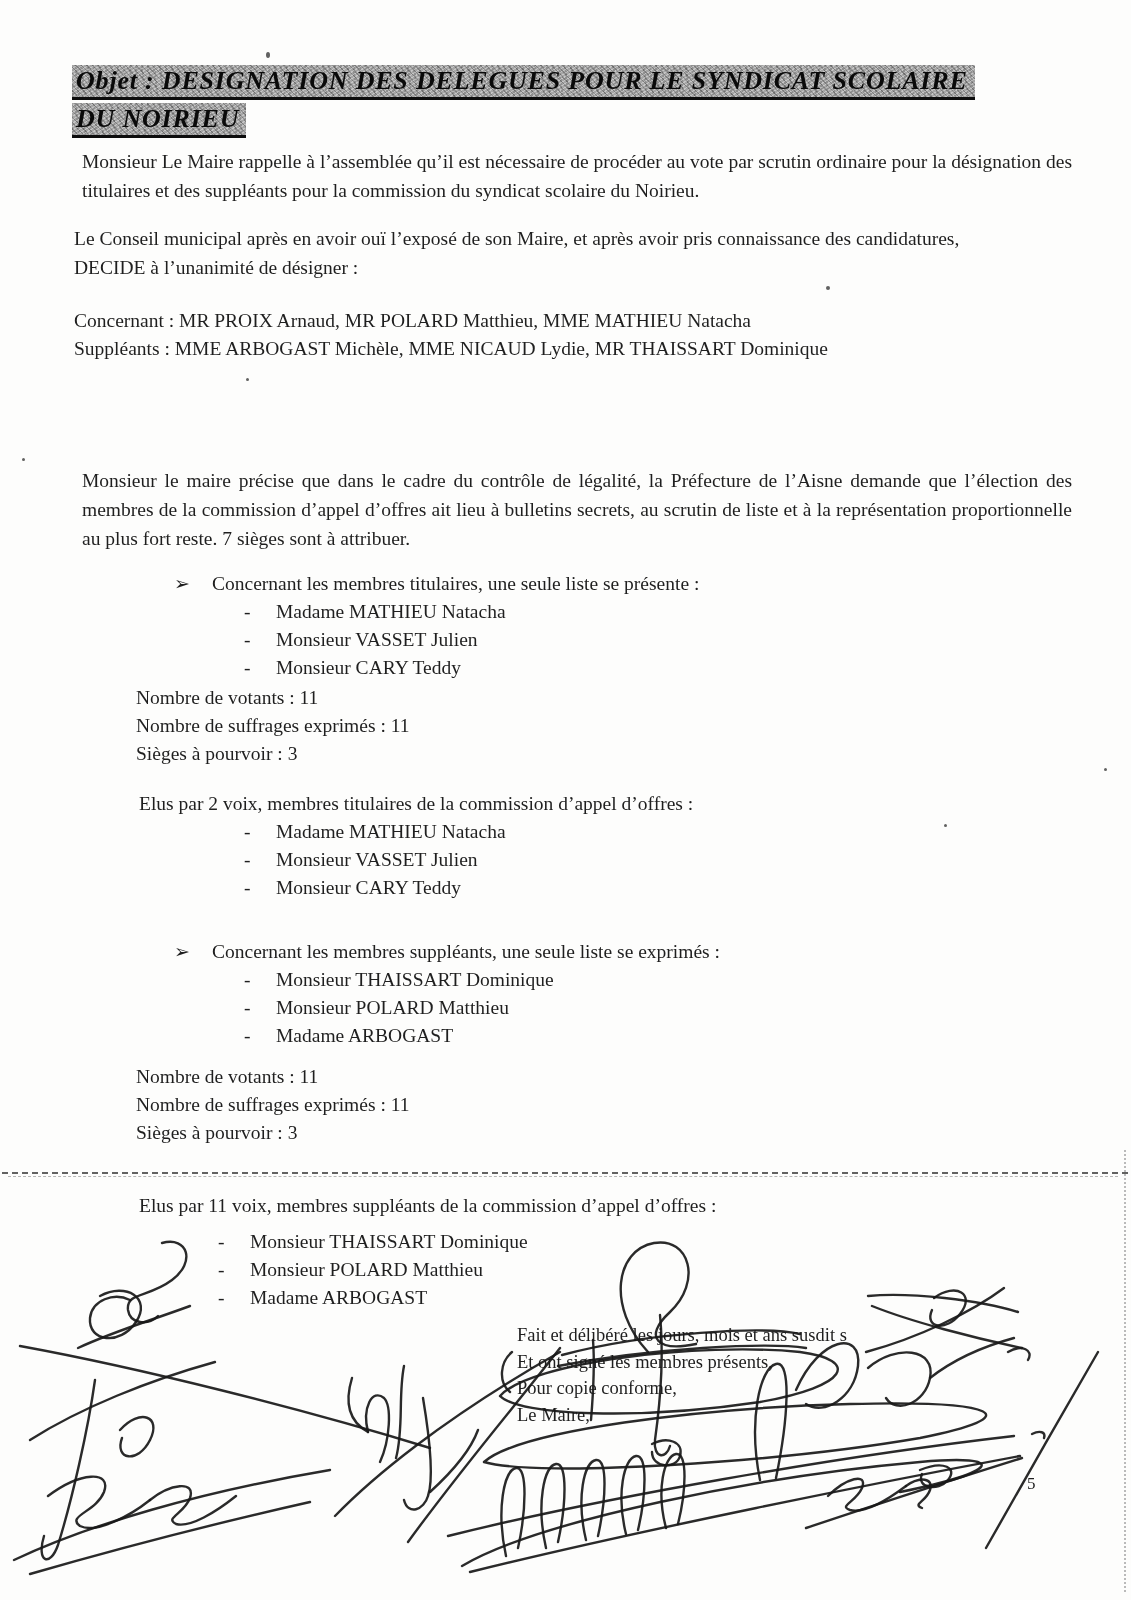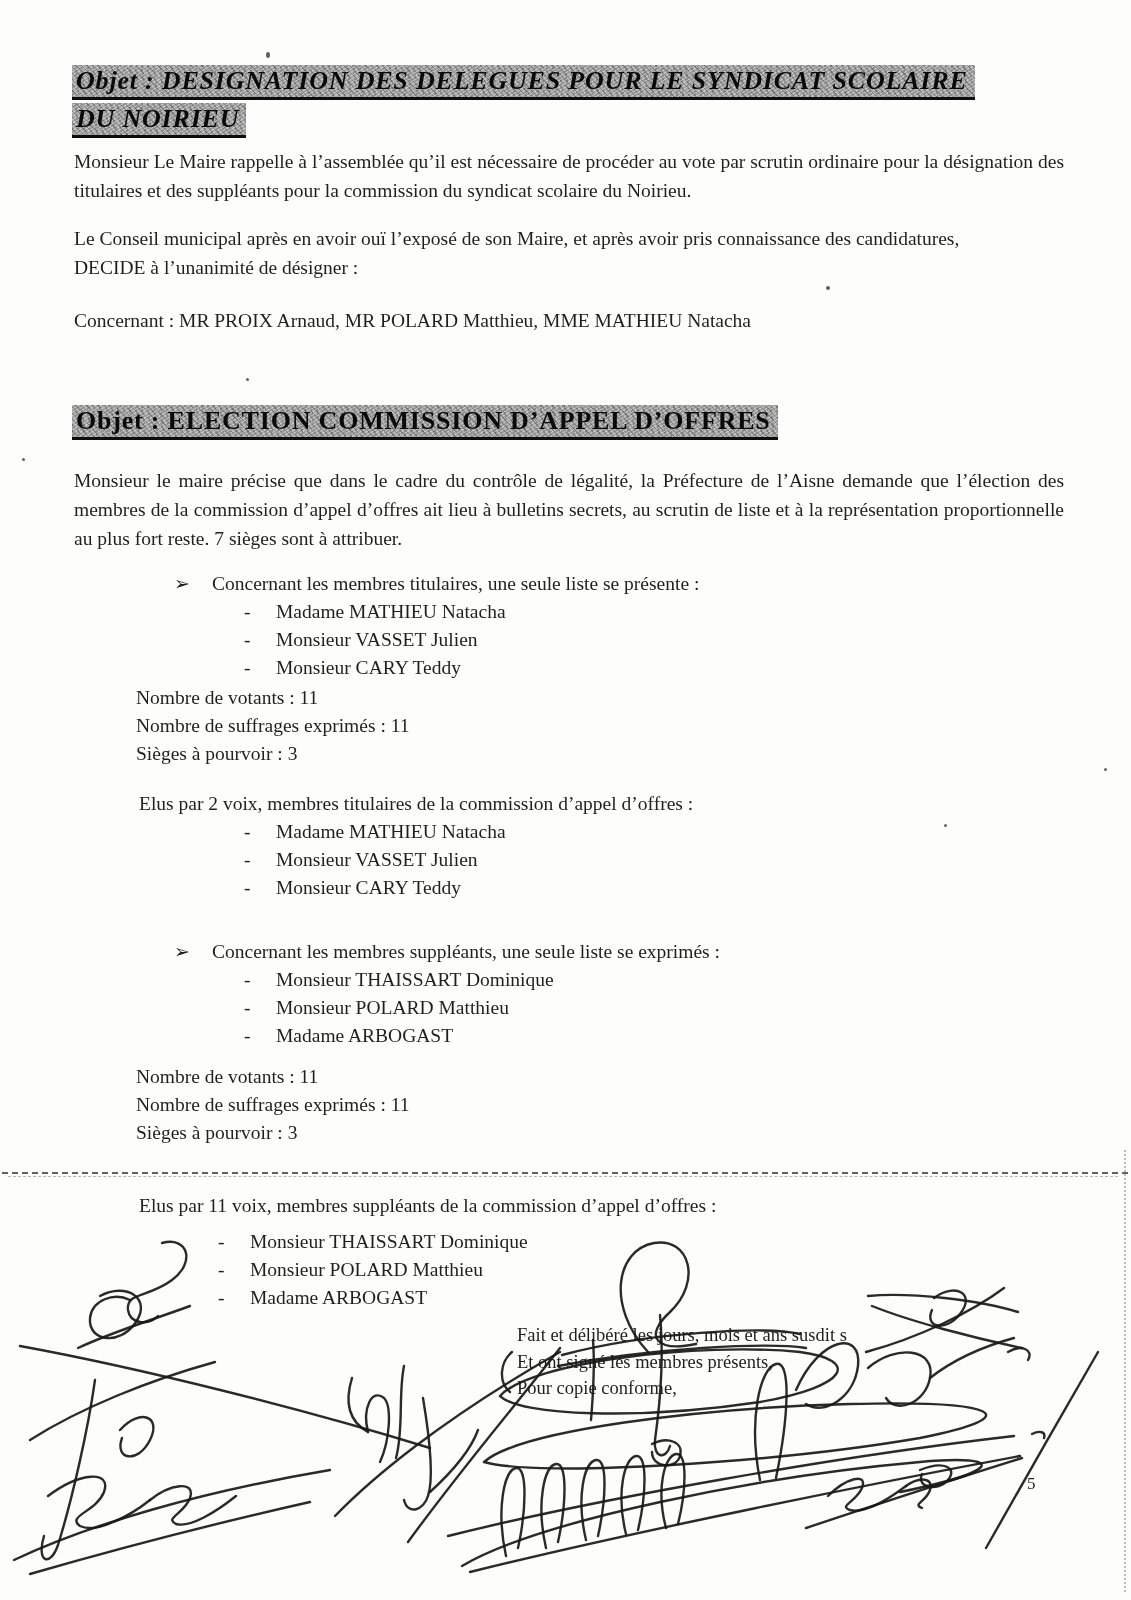--- a/index.html
+++ b/index.html
@@ -7,21 +7,21 @@
     position:relative;
     width:1131px;height:1600px;
     margin:0 auto;
     background:#fdfdfc;
     font-family:"Liberation Serif","DejaVu Serif",serif;
     color:#1f1f1f;
     overflow:hidden;
   }
   .abs{position:absolute;}
   .body-text{font-size:19.5px;line-height:29px;}
-  .justify{text-align:justify;}
+  .justify{text-align:justify;margin-left:8px;}
   
   .heading{
     font-weight:bold;
     font-size:26px;
     line-height:38px;
     letter-spacing:.8px;
     color:#0a0a0a;
   }
   .heading .hl{
     background-color:#a6a6a6;
@@ -64,24 +64,22 @@
 
   <div class="abs heading italic" style="left:72px;top:62px;width:915px;">
     <span class="hl">Objet : DESIGNATION DES DELEGUES POUR LE SYNDICAT SCOLAIRE DU NOIRIEU</span>
   </div>
 
   <div class="abs body-text justify" style="left:74px;top:147px;width:990px;">Monsieur Le Maire rappelle à l’assemblée qu’il est nécessaire de procéder au vote par scrutin ordinaire pour la désignation des titulaires et des suppléants pour la commission du syndicat scolaire du Noirieu.</div>
 
   <div class="abs body-text" style="left:74px;top:224px;width:905px;">Le Conseil municipal après en avoir ouï l’exposé de son Maire, et après avoir pris connaissance des candidatures, DECIDE à l’unanimité de désigner :</div>
 
   <div class="abs body-text" style="left:74px;top:306px;width:990px;">Concernant : MR PROIX Arnaud, MR POLARD Matthieu, MME MATHIEU Natacha</div>
-
-  <div class="abs heading" style="left:72px;top:402px;">
-    <span class="hl">Objet : ELECTION COMMISSION D’APPEL D’OFFRES</span>
-  </div>
+  <div class="abs body-text" style="left:74px;top:334px;width:990px;">Suppléants : MME ARBOGAST Michèle, MME NICAUD Lydie, MR THAISSART Dominique</div>
+
 
   <div class="abs body-text justify" style="left:74px;top:466px;width:990px;">Monsieur le maire précise que dans le cadre du contrôle de légalité, la Préfecture de l’Aisne demande que l’élection des membres de la commission d’appel d’offres ait lieu à bulletins secrets, au scrutin de liste et à la représentation proportionnelle au plus fort reste. 7 sièges sont à attribuer.</div>
 
   <div class="abs body-text row" style="left:174px;top:569px;width:820px;">
     <span class="arrow-glyph">➢</span>
     <span>Concernant les membres titulaires, une seule liste se présente :</span>
   </div>
   <div class="abs body-text row" style="left:244px;top:597px;">
     <span class="dash-glyph">-</span>
     <span>Madame MATHIEU Natacha</span>
@@ -147,20 +145,21 @@
   </div>
   <div class="abs body-text row" style="left:218px;top:1283px;">
     <span class="dash-glyph-b">-</span>
     <span>Madame ARBOGAST</span>
   </div>
 
   <div class="abs closing-block" style="left:517px;top:1322px;width:420px;">
     <div>Fait et délibéré les jours, mois et ans susdit s</div>
     <div>Et ont signé les membres présents,</div>
     <div>Pour copie conforme,</div>
+    <div>Le Maire,</div>
   </div>
 
   <div class="abs page-number" style="left:1027px;top:1474px;">5</div>
 
   <div class="abs speck" style="left:266px;top:52px;width:4px;height:6px;"></div>
   <div class="abs speck" style="left:826px;top:286px;width:4px;height:4px;"></div>
   <div class="abs speck" style="left:1104px;top:768px;width:3px;height:3px;"></div>
   <div class="abs speck" style="left:944px;top:824px;width:3px;height:3px;"></div>
   <div class="abs speck" style="left:246px;top:378px;width:3px;height:3px;"></div>
   <div class="abs speck" style="left:22px;top:458px;width:3px;height:3px;"></div>

